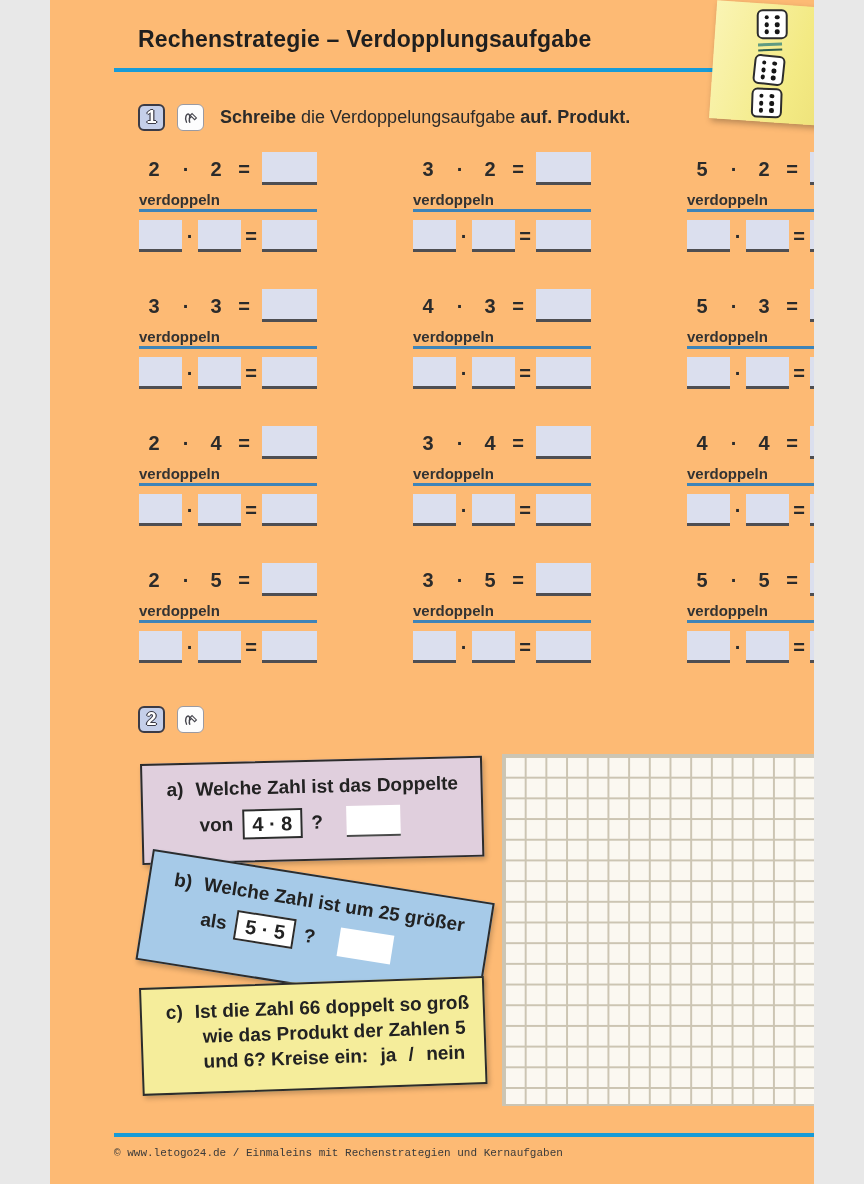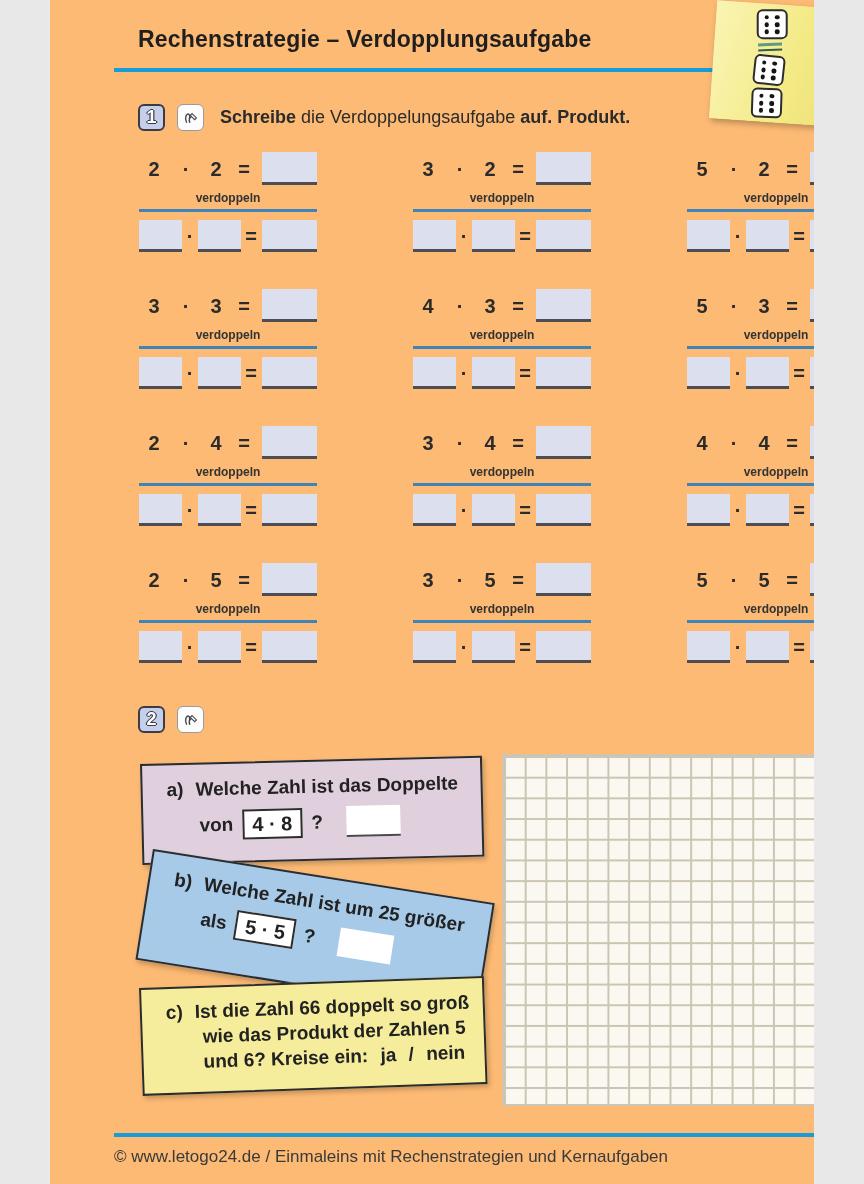--- a/index.html
+++ b/index.html
@@ -37,21 +37,21 @@
   .instruction .b{font-weight:700;}
 
   
   #exercise-grid{position:absolute;left:89px;top:154px;display:grid;
     grid-template-columns:repeat(3,178px);column-gap:96px;row-gap:37px;}
   .ex-block{position:relative;width:178px;height:100px;}
   .num,.op{position:absolute;top:0;font-size:20px;font-weight:700;color:var(--ink);line-height:30px;text-align:center;}
   .n1{left:2px;width:26px;} .dot1{left:34px;width:26px;} .n2{left:64px;width:26px;} .eqs{left:92px;width:26px;}
   .ans-box{position:absolute;background:var(--box-fill);border-bottom:3px solid var(--box-border);box-sizing:border-box;}
   .eq-ans{left:123px;top:-2px;width:55px;height:33px;}
-  .ex-label{position:absolute;top:37px;left:0;right:0;text-align:center;font-size:12px;font-weight:700;color:#333;}
+  .ex-label{position:absolute;top:37px;left:0;right:0;font-size:15px;font-weight:700;color:#333;}
   .ex-line{position:absolute;top:55px;left:0;right:0;height:2.5px;background:var(--divider-blue);}
   .ex-row2{position:absolute;top:66px;left:0;right:0;height:34px;}
   .ex-row2 .op{line-height:32px;}
   .b1{left:0;top:0;width:43px;height:32px;}
   .dot2{left:43px;width:16px;}
   .b2{left:59px;top:0;width:43px;height:32px;}
   .eq2{left:102px;width:20px;}
   .b3{left:123px;top:0;width:55px;height:32px;}
 
   
@@ -73,21 +73,21 @@
 
   
   #grid-paper{position:absolute;left:452px;top:754px;width:352px;height:352px;
     background-color:var(--grid-bg);
     background-image:linear-gradient(var(--grid-line) 1.5px,transparent 1.5px),
                      linear-gradient(90deg,var(--grid-line) 1.5px,transparent 1.5px);
     background-size:20.7px 20.7px;border:2px solid var(--grid-line);box-sizing:border-box;z-index:1;}
 
   
   #footer-line{position:absolute;left:64px;top:1133px;width:739px;height:4px;background:var(--accent-blue);}
-  #footer-text{position:absolute;left:64px;top:1147px;font-size:17px;color:#3a3a3a;}
+  #footer-text{position:absolute;left:64px;top:1147px;font-size:11px;color:#3a3a3a;font-family:Liberation Mono, monospace;}
   #page-number{position:absolute;left:783px;top:1141px;font-size:16px;color:#2a2a2a;}
 </style>
 </head>
 <body>
 
 <div class="page">
 
   <div id="page-title">Rechenstrategie – Verdopplungsaufgabe</div>
   <div id="title-line"></div>
 

